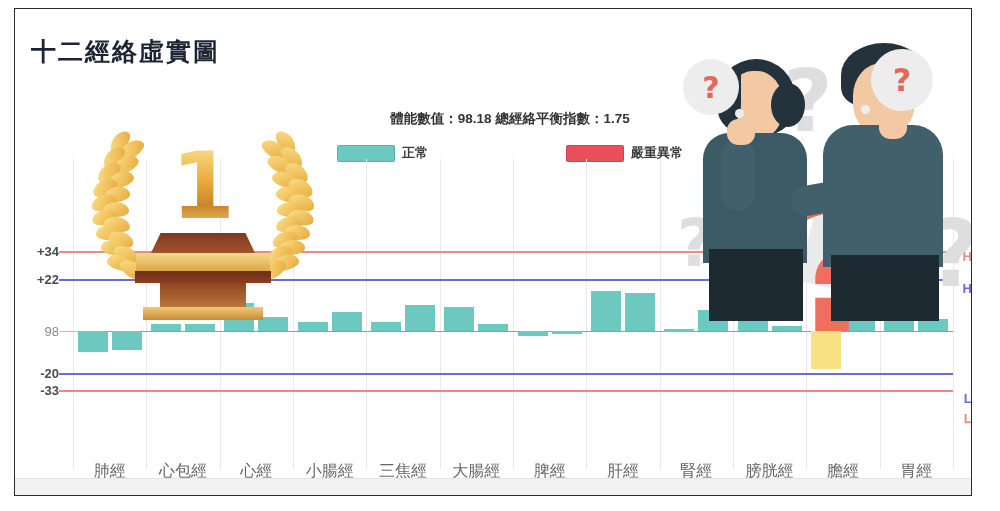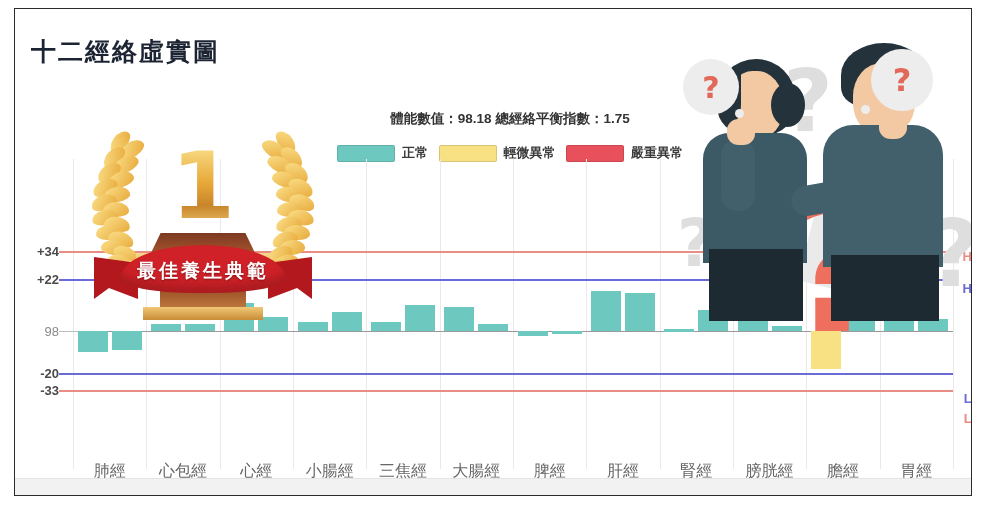--- a/index.html
+++ b/index.html
@@ -85,24 +85,20 @@
     <div class="card-inner">
 
       <div class="title">十二經絡虛實圖</div>
 
       <div class="stats">體能數值：98.18 總經絡平衡指數：1.75</div>
 
       <div class="legend" id="legend">
           <div class="lg">
             <div class="sw" style="background: rgb(109, 201, 192); border: 1px solid rgba(0, 0, 0, 0.12);"></div>
             <div class="lg-t">正常</div>
-          </div>
-          <div class="lg">
-            <div class="sw" style="background: rgb(247, 225, 131); border: 1px solid rgba(0, 0, 0, 0.12);"></div>
-            <div class="lg-t">輕微異常</div>
           </div>
           <div class="lg">
             <div class="sw" style="background: rgb(232, 81, 92); border: 1px solid rgba(0, 0, 0, 0.12);"></div>
             <div class="lg-t">嚴重異常</div>
           </div>
         </div>
 
       <div class="plot" id="plot">
           <div class="gridv" style="left: 0px;"></div>
           <div class="gridv" style="left: 73.3333px;"></div>
@@ -217,26 +213,20 @@
             <div class="leaf" style="top: 112px; left: 4.12293px; transform: rotate(-26.25deg);"></div>
             <div class="leaf" style="top: 120px; left: 10px; transform: rotate(-15deg);"></div>
             <div class="leaf" style="top: 127px; left: -2px; transform: rotate(-35deg);"></div>
           </div>
         <div class="trophy-num">1</div>
         <div class="tr-base1"></div>
         <div class="tr-base2"></div>
         <div class="tr-base3"></div>
         <div class="tr-base4"></div>
         <div class="tr-base5"></div>
-        <div class="ribbon">
-          <div class="rb-tail l"></div>
-          <div class="rb-tail r"></div>
-          <div class="rb-body"></div>
-          <div class="rb-text">最佳養生典範</div>
-        </div>
       </div>
 
       <div class="people">
         <div class="ghostq" style="left:118px;top:30px;font-size:86px;">?</div>
         <div class="ghostq" style="left:262px;top:180px;font-size:92px;">?</div>
         <div class="ghostq" style="left:12px;top:184px;font-size:66px;">?</div>
         <div class="plant" style="left:150px;top:120px;width:70px;height:150px;transform:rotate(14deg);"></div>
         <div class="plant" style="left:200px;top:150px;width:56px;height:120px;transform:rotate(-20deg);"></div>
 
         <div class="qbig">?</div>

